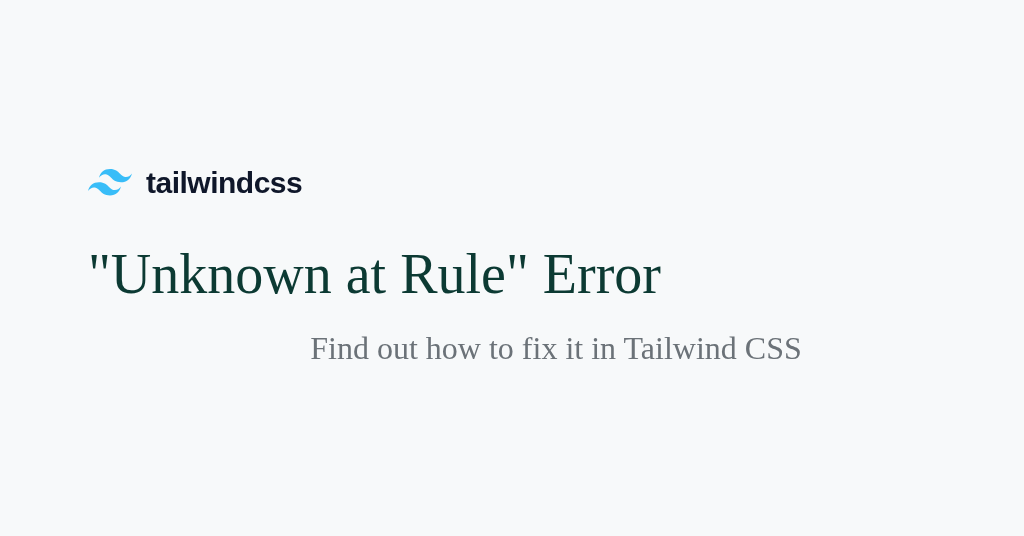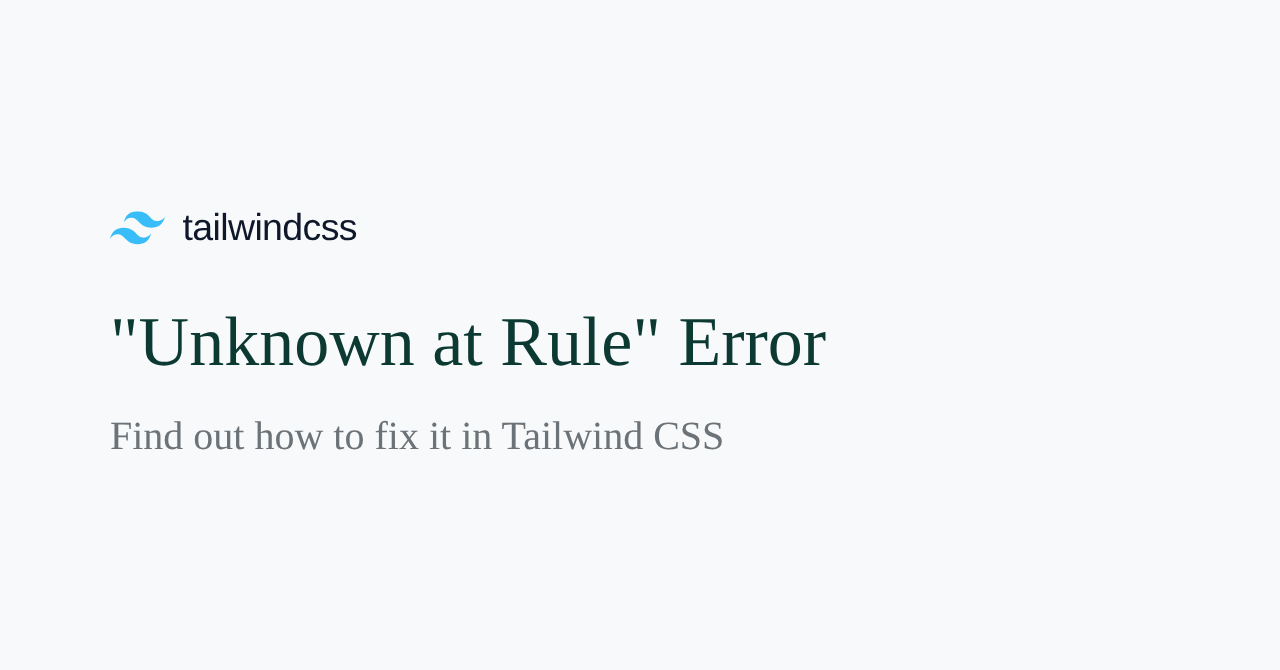--- a/index.html
+++ b/index.html
@@ -23,36 +23,37 @@
       gap: 14px;
       margin-bottom: 42px;
     }
     .logo-icon {
       width: 44px;
       height: 28px;
     }
     .logo-text {
       font-family: -apple-system, BlinkMacSystemFont, 'Segoe UI', Helvetica, Arial, sans-serif;
       font-size: 30px;
-      font-weight: 400;
+      font-weight: 700;
       color: #0f172a;
       letter-spacing: -0.5px;
     }
     .heading {
       font-size: 56px;
       font-weight: 400;
       color: #0c3a33;
       margin-bottom: 22px;
       line-height: 1.15;
     }
     .subheading {
       font-size: 32px;
       font-weight: 400;
       color: #6b7278;
       line-height: 1.3;
+      text-align: center;
     }
   </style>
 </head>
 <body>
 
 <div class="logo-row">
   <span class="logo-icon">
     <svg viewBox="0 0 54 33" fill="none" xmlns="http://www.w3.org/2000/svg">
       <path fill-rule="evenodd" clip-rule="evenodd" d="M27 0C19.8 0 15.3 3.6 13.5 10.8C16.2 7.2 19.35 5.85 22.95 6.75C25.004 7.263 26.472 8.754 28.097 10.403C30.744 13.09 33.808 16.2 40.5 16.2C47.7 16.2 52.2 12.6 54 5.4C51.3 9 48.15 10.35 44.55 9.45C42.496 8.937 41.028 7.446 39.403 5.797C36.756 3.11 33.692 0 27 0ZM13.5 16.2C6.3 16.2 1.8 19.8 0 27C2.7 23.4 5.85 22.05 9.45 22.95C11.504 23.464 12.972 24.954 14.597 26.603C17.244 29.29 20.308 32.4 27 32.4C34.2 32.4 38.7 28.8 40.5 21.6C37.8 25.2 34.65 26.55 31.05 25.65C28.996 25.137 27.528 23.646 25.903 21.997C23.256 19.31 20.192 16.2 13.5 16.2Z" fill="#38BDF8"></path>
     </svg>

